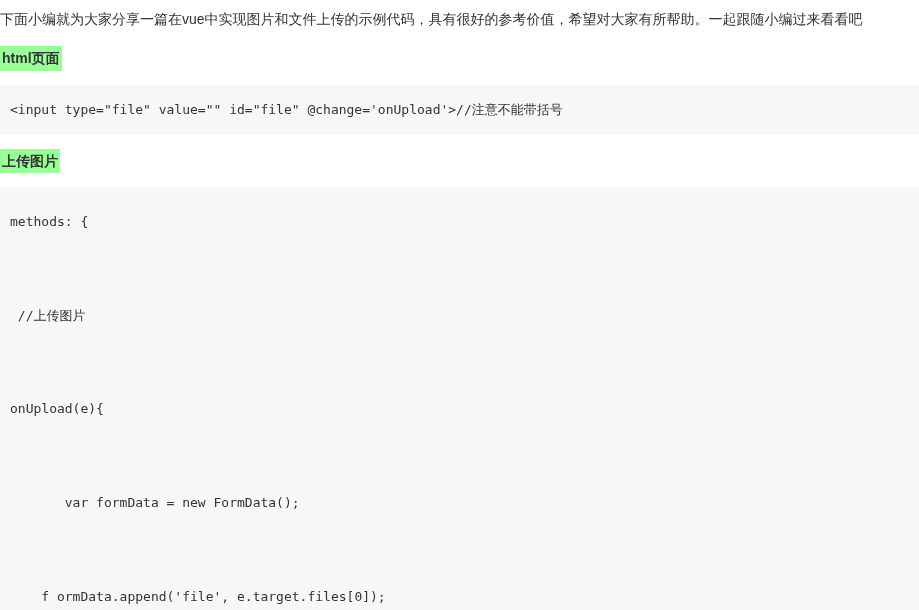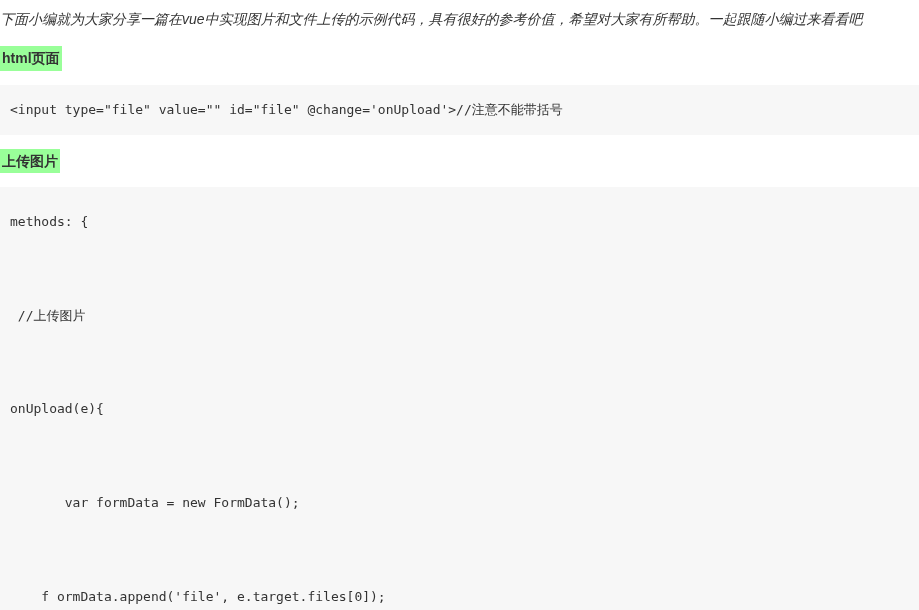--- a/index.html
+++ b/index.html
@@ -11,21 +11,20 @@
       font-family: "Microsoft YaHei", Arial, sans-serif;
       font-size: 14px;
       color: #333;
       line-height: 1.6;
       background: #fff;
       width: 919px;
     }
     .intro {
       padding: 8px 0;
       font-size: 14px;
-      font-style: italic;
     }
     .section-heading {
       background-color: #99ff99;
       font-weight: bold;
       display: inline-block;
       padding: 1px 2px;
       margin: 8px 0;
       font-size: 14px;
     }
     .code-block {

